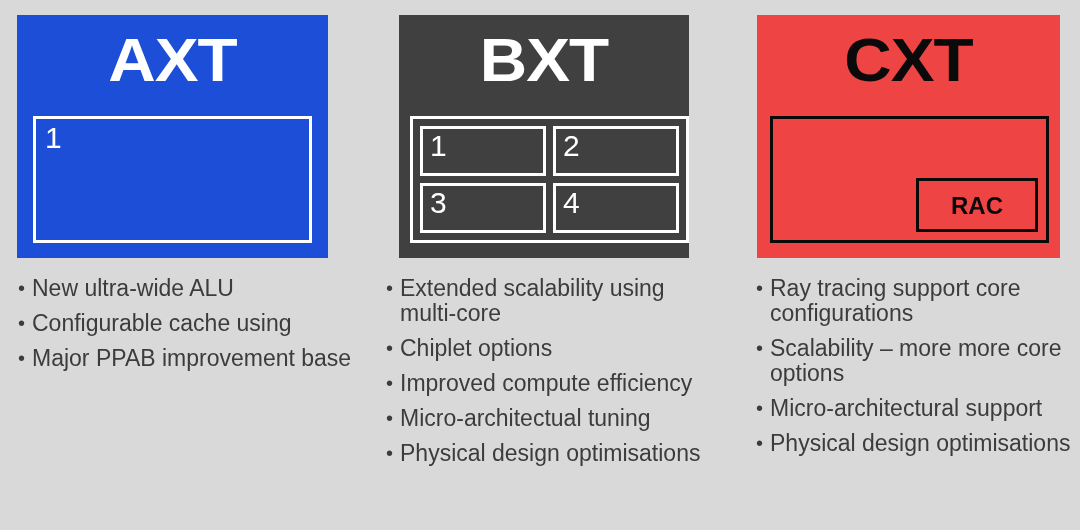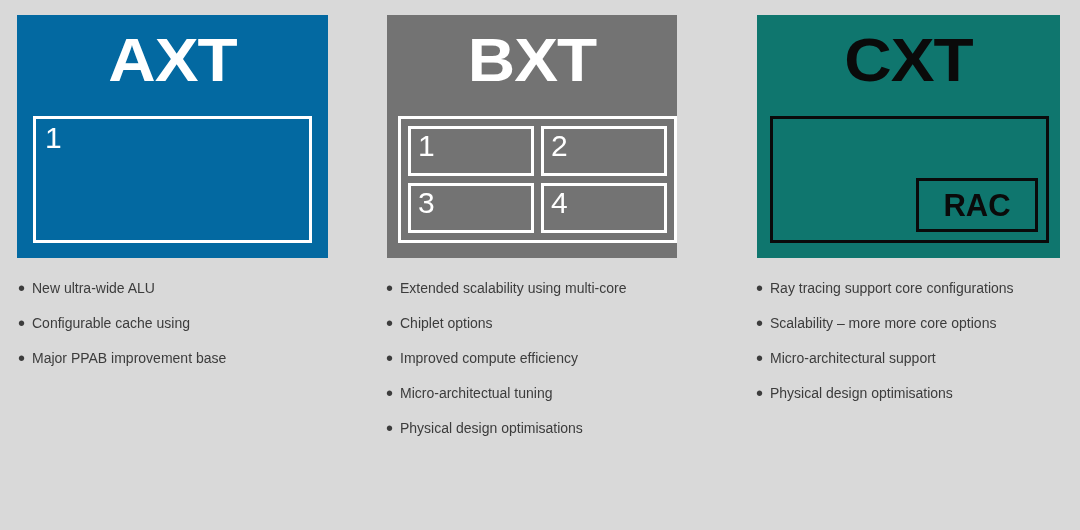--- a/index.html
+++ b/index.html
@@ -38,23 +38,23 @@
     top: 15px;
     left: 0;
     width: 311px;
     height: 243px;
     box-sizing: border-box;
   }
   .col-axt .card { width: 311px; }
   .col-bxt .card { width: 290px; }
   .col-cxt .card { width: 303px; }
 
-  .card-axt { background: #0369a1; }
-  .card-bxt { background: #737373; }
-  .card-cxt { background: #0f766e; }
+  .card-axt { background: #1d4ed8; }
+  .card-bxt { background: #404040; margin-left: 12px; }
+  .card-cxt { background: #ef4444; }
 
   
   .logo {
     position: absolute;
     top: 14px;
     left: 0;
     right: 0;
     text-align: center;
     font-family: "Liberation Sans", sans-serif;
     font-weight: bold;
@@ -134,37 +134,37 @@
     width: 122px;
     height: 54px;
     border: 3px solid #0a0a0a;
     box-sizing: border-box;
     display: flex;
     align-items: center;
     justify-content: center;
   }
   .rac-label {
     color: #0a0a0a;
-    font-size: 31px;
+    font-size: 24px;
     font-weight: bold;
     letter-spacing: 0px;
     line-height: 31px;
   }
 
   
   .bullets {
     position: absolute;
     top: 276px;
     left: 1px;
     width: 340px;
     margin: 0;
     padding: 0;
     list-style: none;
     color: #3c3c3c;
-    font-size: 14px;
+    font-size: 23px;
     line-height: 25px;
   }
   .col-bxt .bullets { left: -1px; width: 330px; }
   .col-cxt .bullets { left: -1px; width: 320px; }
 
   .bullets li {
     position: relative;
     padding-left: 14px;
     margin-bottom: 10px;
   }

